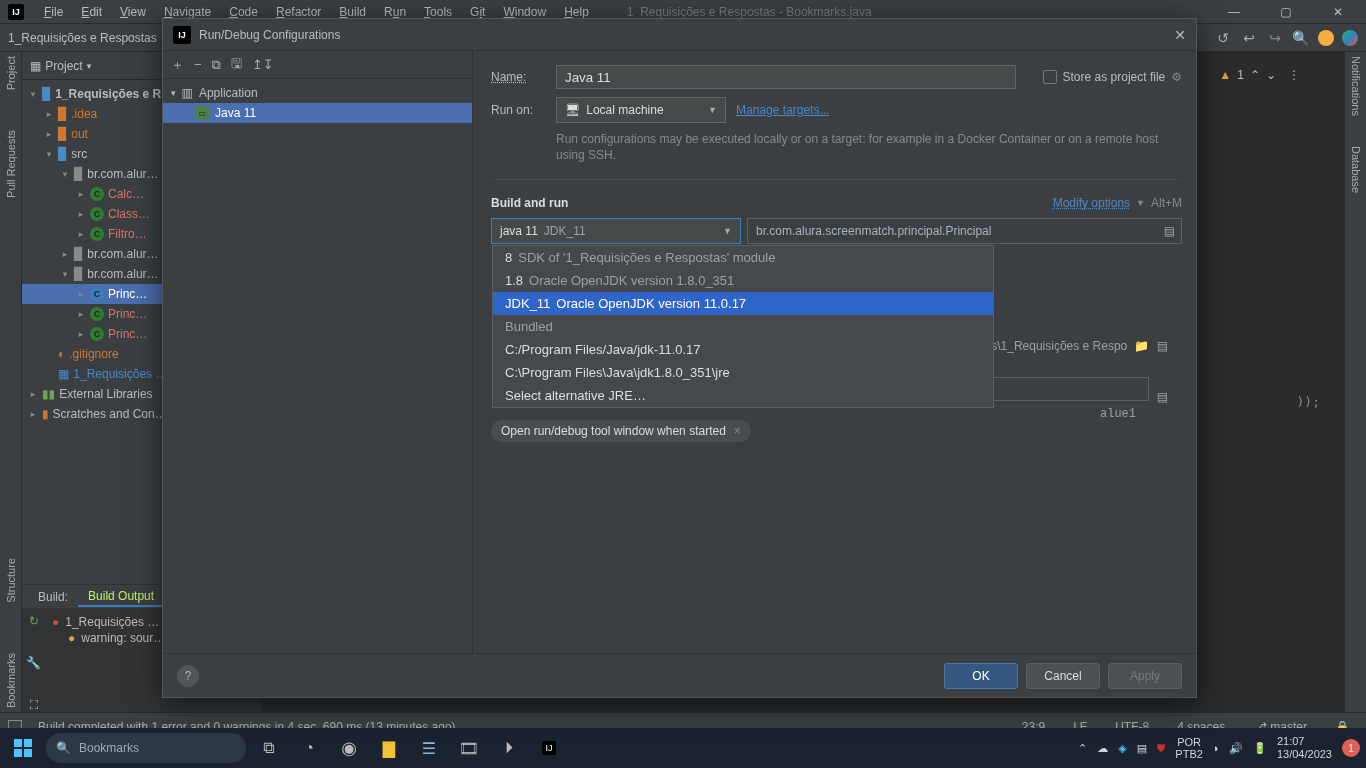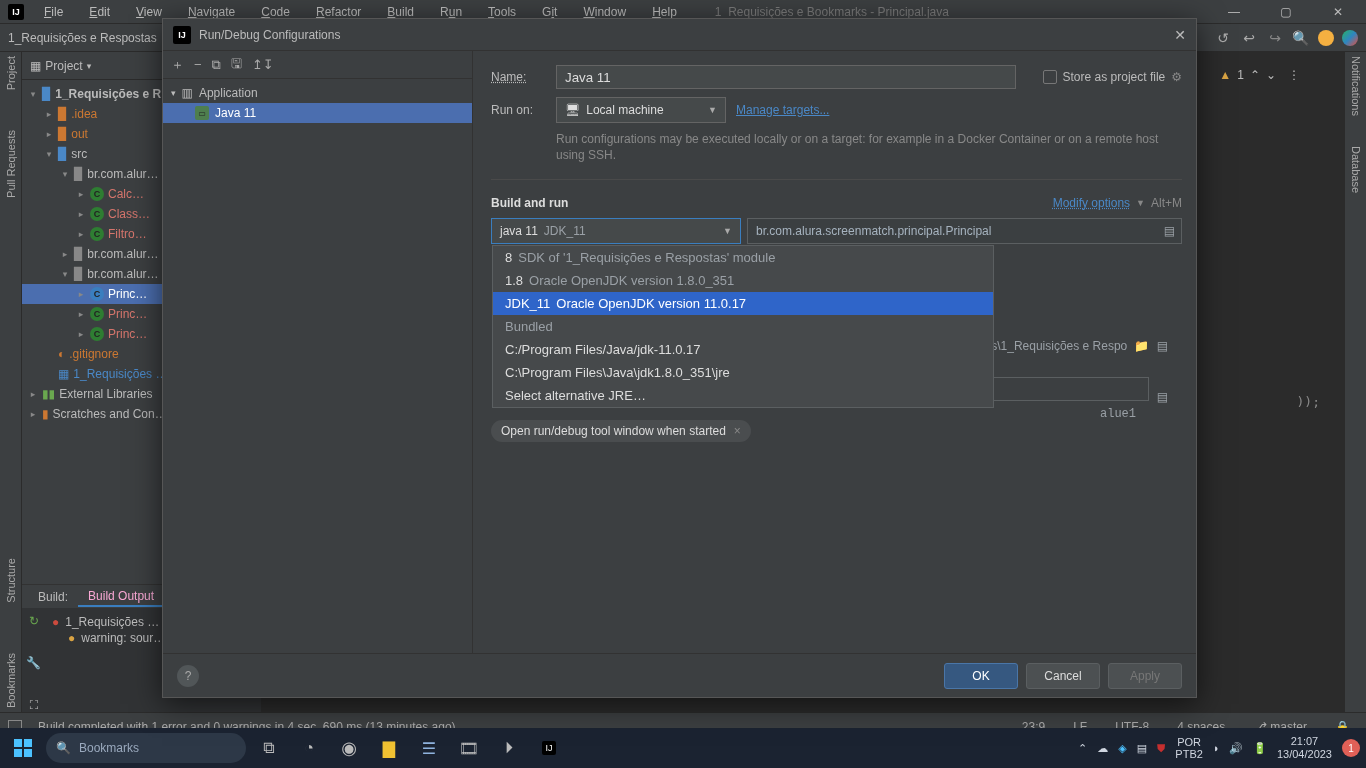--- a/index.html
+++ b/index.html
@@ -2,21 +2,21 @@
 <html><head>
   <meta charset="utf-8">
   <style>
     * { margin: 0; padding: 0; box-sizing: border-box; font-family: "Segoe UI", sans-serif; }
     body { width: 1366px; height: 768px; background: #2b2b2b; color: #bbb; font-size: 12px; overflow: hidden; position: relative; }
     .mono { font-family: Consolas, "Courier New", monospace; }
 
     
     .titlebar { height: 24px; background: #3c3f41; display: flex; align-items: center; padding: 0 8px; border-bottom: 1px solid #2b2b2b;}
     .titlebar .logo { width: 16px; height: 16px; background:#000; border-radius:2px; display:flex;align-items:center;justify-content:center; font-size:9px; font-weight:bold;color:#fff;}
-    .menu { display: flex; gap: 10px; margin-left: 12px; }
+    .menu { display: flex; gap: 2px; margin-left: 12px; }
     .menu span { padding: 2px 8px; cursor: default; }
     .menu span u{text-decoration: underline;}
     .title-text { margin-left: 30px; color: #7a7a7a; font-size: 12px;}
     .wincontrols { margin-left: auto; display: flex; gap: 12px; }
     .wincontrols span {width:40px; text-align:center;}
 
     
     .topbar { height: 28px; background: #3c3f41; display: flex; align-items: center; padding: 0 8px; border-bottom: 1px solid #2b2b2b;}
     .crumb { color: #bbb; }
     .topbar-right { margin-left: auto; display:flex; align-items:center; gap:8px;}
@@ -44,21 +44,21 @@
     .tn.sel{background:#4b6eaf;color:#fff;}
     .filexml{color:#d5756c;}
 
     .editwrap{flex:1; position:relative; background:#2b2b2b;}
     .warnbar{position:absolute;top:16px;right:44px;display:flex;align-items:center;gap:6px;color:#bbb;font-size:12px;}
     .warntri{color:#d9a343;}
 
     
     .buildtabs{height:24px;display:flex;align-items:center;padding:0 6px;border-top:1px solid #323232;background:#3c3f41;}
     .buildtabs .tab{padding:2px 10px;color:#bbb;}
-    .buildtabs .tab.active{border-bottom:2px solid #3a7ebf;color:#f9a8d4;}
+    .buildtabs .tab.active{border-bottom:2px solid #3a7ebf;color:#bef264;}
     .build-body{display:flex;background:#313335;min-height:60px;}
     .leftic{width:24px;display:flex;flex-direction:column;align-items:center;padding-top:6px;gap:28px;}
     .buildlist{flex:1;padding:6px;}
     .buildline{display:flex;align-items:center;gap:6px;padding:1px 0;}
     .err{color:#cc4b3e;font-weight:bold;}
     .warn{color:#d9a343;font-weight:bold;}
 
     
 
     
@@ -67,21 +67,21 @@
     .statusbar .right{margin-left:auto;display:flex;align-items:center;gap:12px;}
 
     
     .taskbar{position:absolute;left:0;right:0;bottom:0;height:40px;background:#1b2331;display:flex;align-items:center;padding:0 6px;gap:6px;}
     .taskbar .start{width:34px;height:28px;display:flex;align-items:center;justify-content:center;}
     .winlogo{display:grid;grid-template-columns:8px 8px;grid-template-rows:8px 8px;gap:2px;}
     .winlogo span{background:#4cc2ff;}
     .search{height:30px;width:200px;background:#2d3847;border-radius:16px;display:flex;align-items:center;padding:0 10px;gap:8px;color:#9aa9bd;}
     .tbicon{width:34px;height:30px;display:flex;align-items:center;justify-content:center;font-size:16px;}
     .tray{margin-left:auto;display:flex;align-items:center;gap:10px;font-size:11px;color:#d0d6e0;}
-    .clock{text-align:center;line-height:13px;}
+    .clock{text-align:left;line-height:13px;}
     .notif-dot{width:18px;height:18px;border-radius:50%;background:#e06057;display:flex;align-items:center;justify-content:center;color:#fff;font-size:10px;}
 
     
     .dialog{position:absolute;left:162px;top:18px;width:1035px;height:680px;background:#3c3f41;border:1px solid #565656;box-shadow:0 6px 28px rgba(0,0,0,.6);display:flex;flex-direction:column;z-index:50;}
     .dlg-title{height:32px;display:flex;align-items:center;padding:0 10px;border-bottom:1px solid #323232;}
     .dlg-title .lg{width:18px;height:18px;background:#000;border-radius:2px;margin-right:8px;display:flex;align-items:center;justify-content:center;font-size:9px;color:#fff;font-weight:bold;}
     .dlg-title .close{margin-left:auto;font-size:14px;color:#bbb;cursor:default;}
     .dlg-body{flex:1;display:flex;min-height:0;}
     .dlg-left{width:310px;border-right:1px solid #323232;display:flex;flex-direction:column;}
     .dlg-tb{height:28px;display:flex;align-items:center;gap:10px;padding:0 8px;border-bottom:1px solid #323232;}
@@ -146,21 +146,21 @@
     <span><u>N</u>avigate</span>
     <span><u>C</u>ode</span>
     <span><u>R</u>efactor</span>
     <span><u>B</u>uild</span>
     <span>R<u>u</u>n</span>
     <span><u>T</u>ools</span>
     <span>G<u>i</u>t</span>
     <span><u>W</u>indow</span>
     <span><u>H</u>elp</span>
   </div>
-  <div class="title-text">1_Requisições e Bookmarks - Principal.java</div>
+  <div class="title-text">1_Requisições e Respostas - Bookmarks.java</div>
   <div class="wincontrols">
     <span>—</span>
     <span>▢</span>
     <span>✕</span>
   </div>
 </div>
 
 <div class="topbar">
   <span class="crumb">1_Requisições e Respostas</span>
   <div class="topbar-right">

